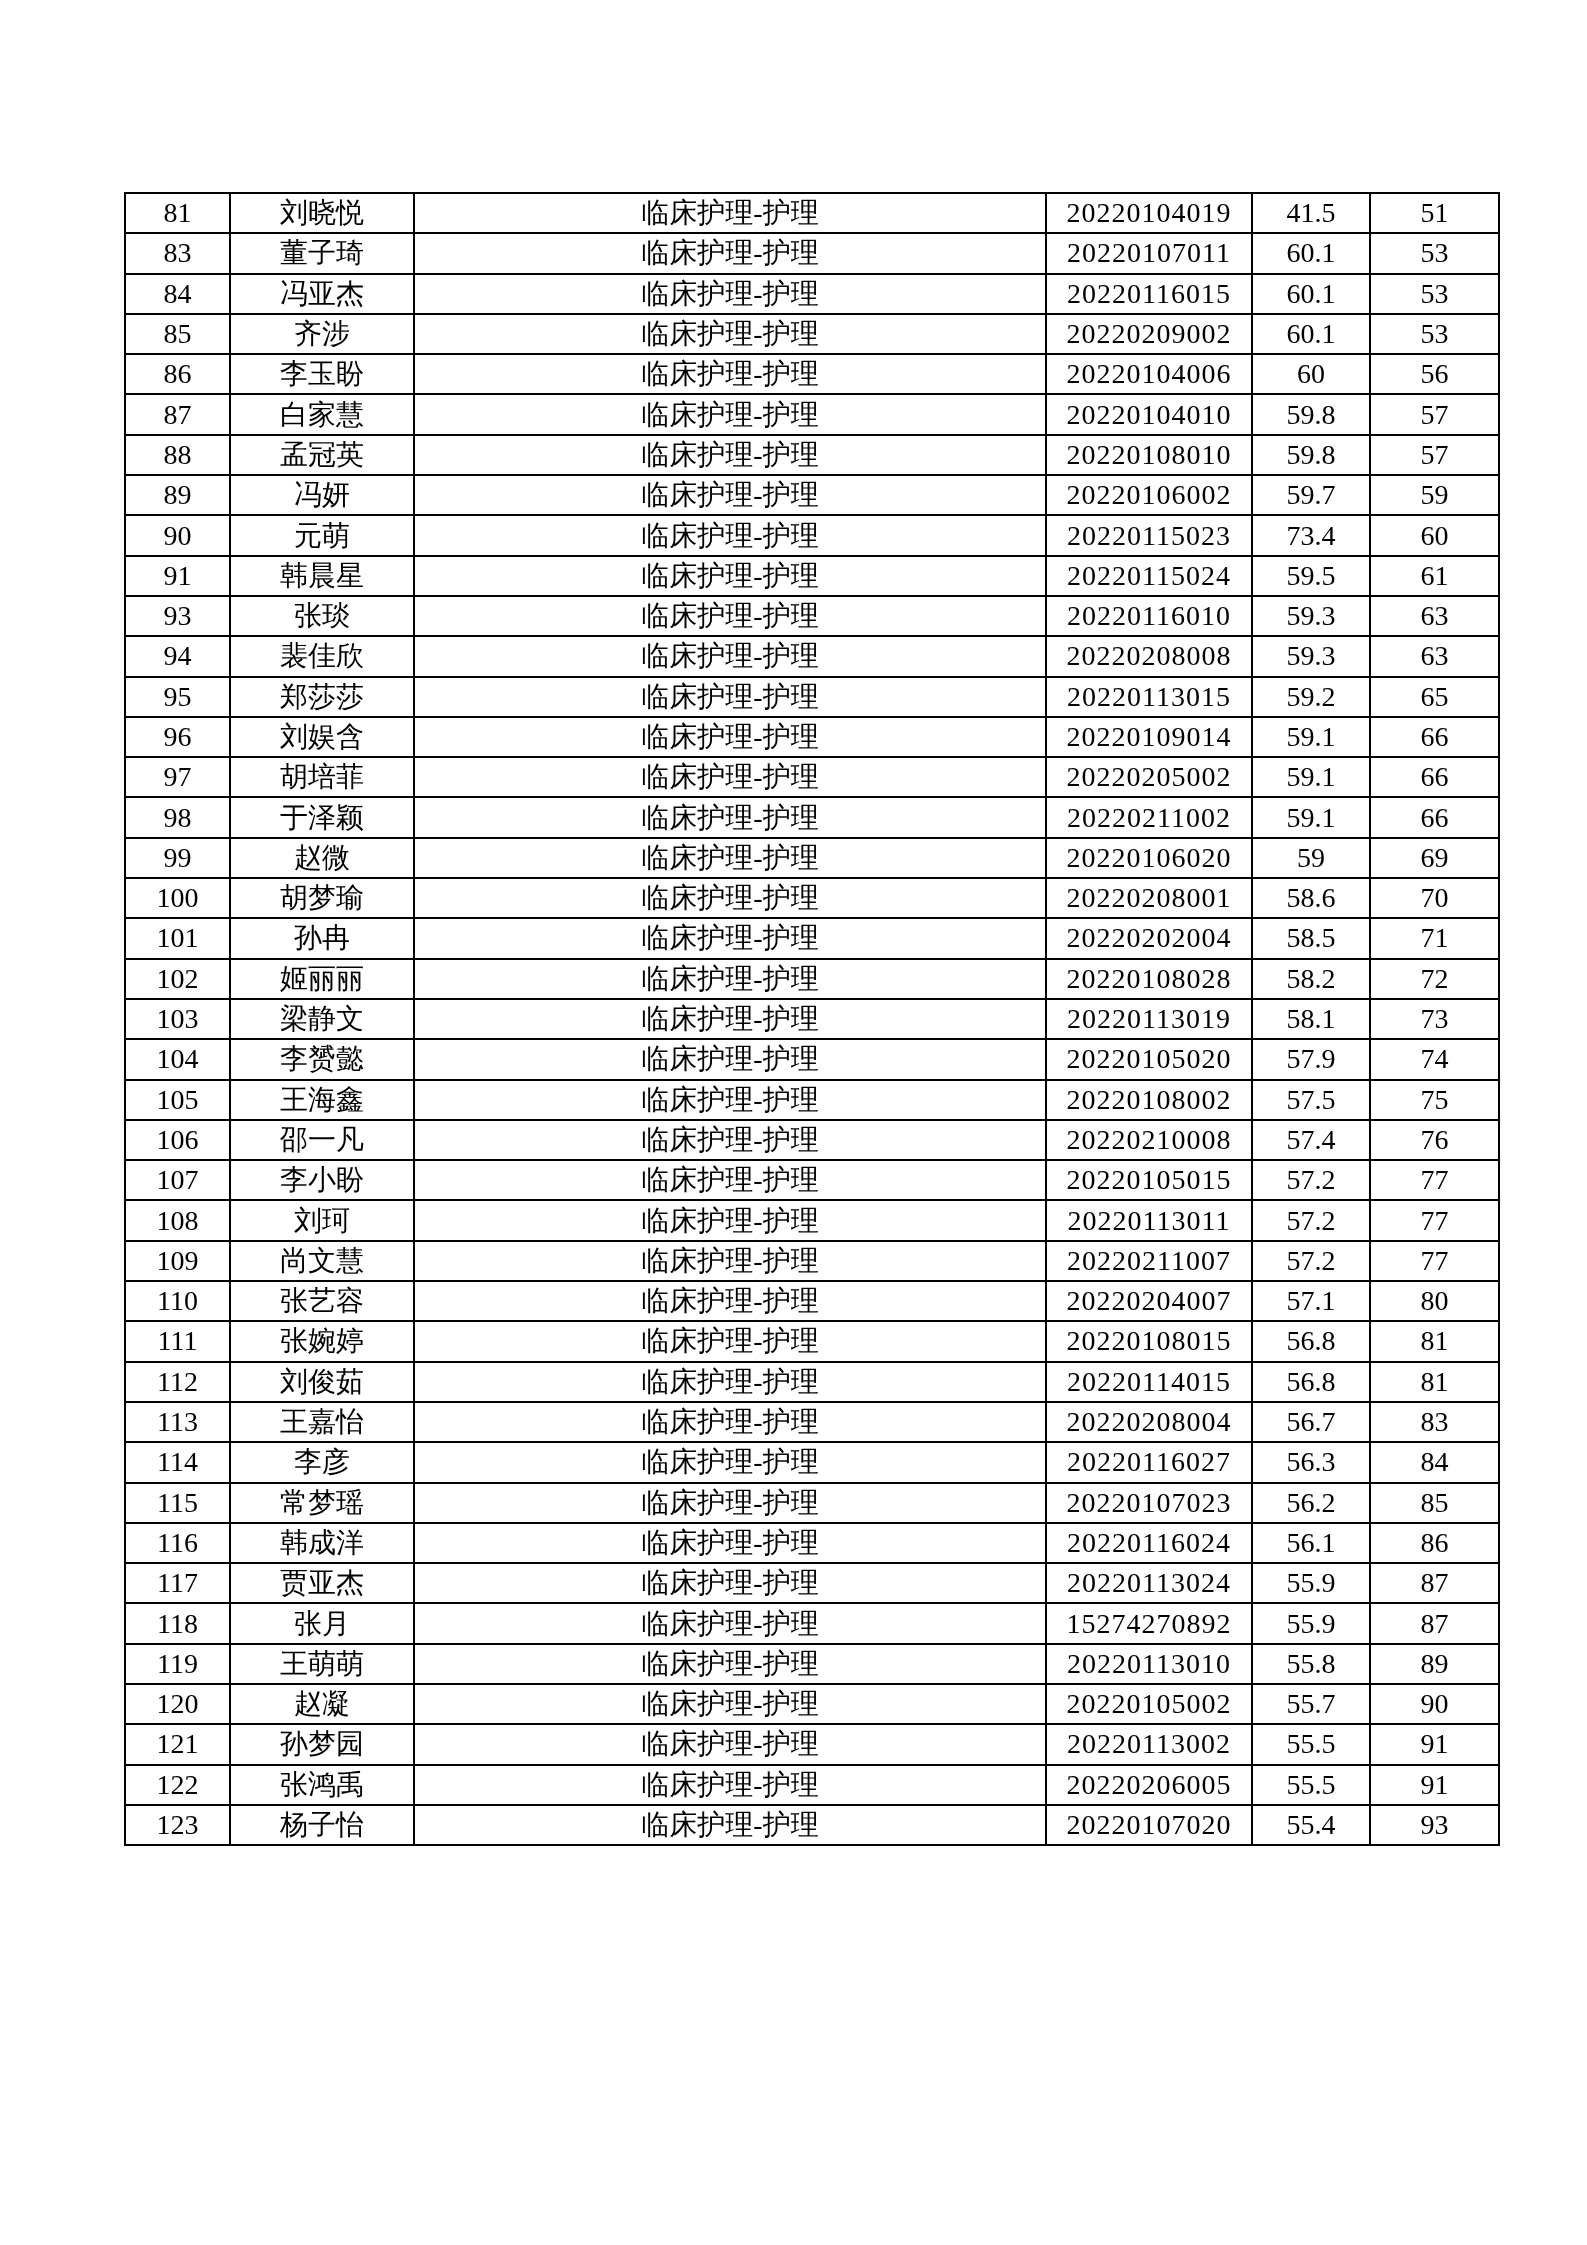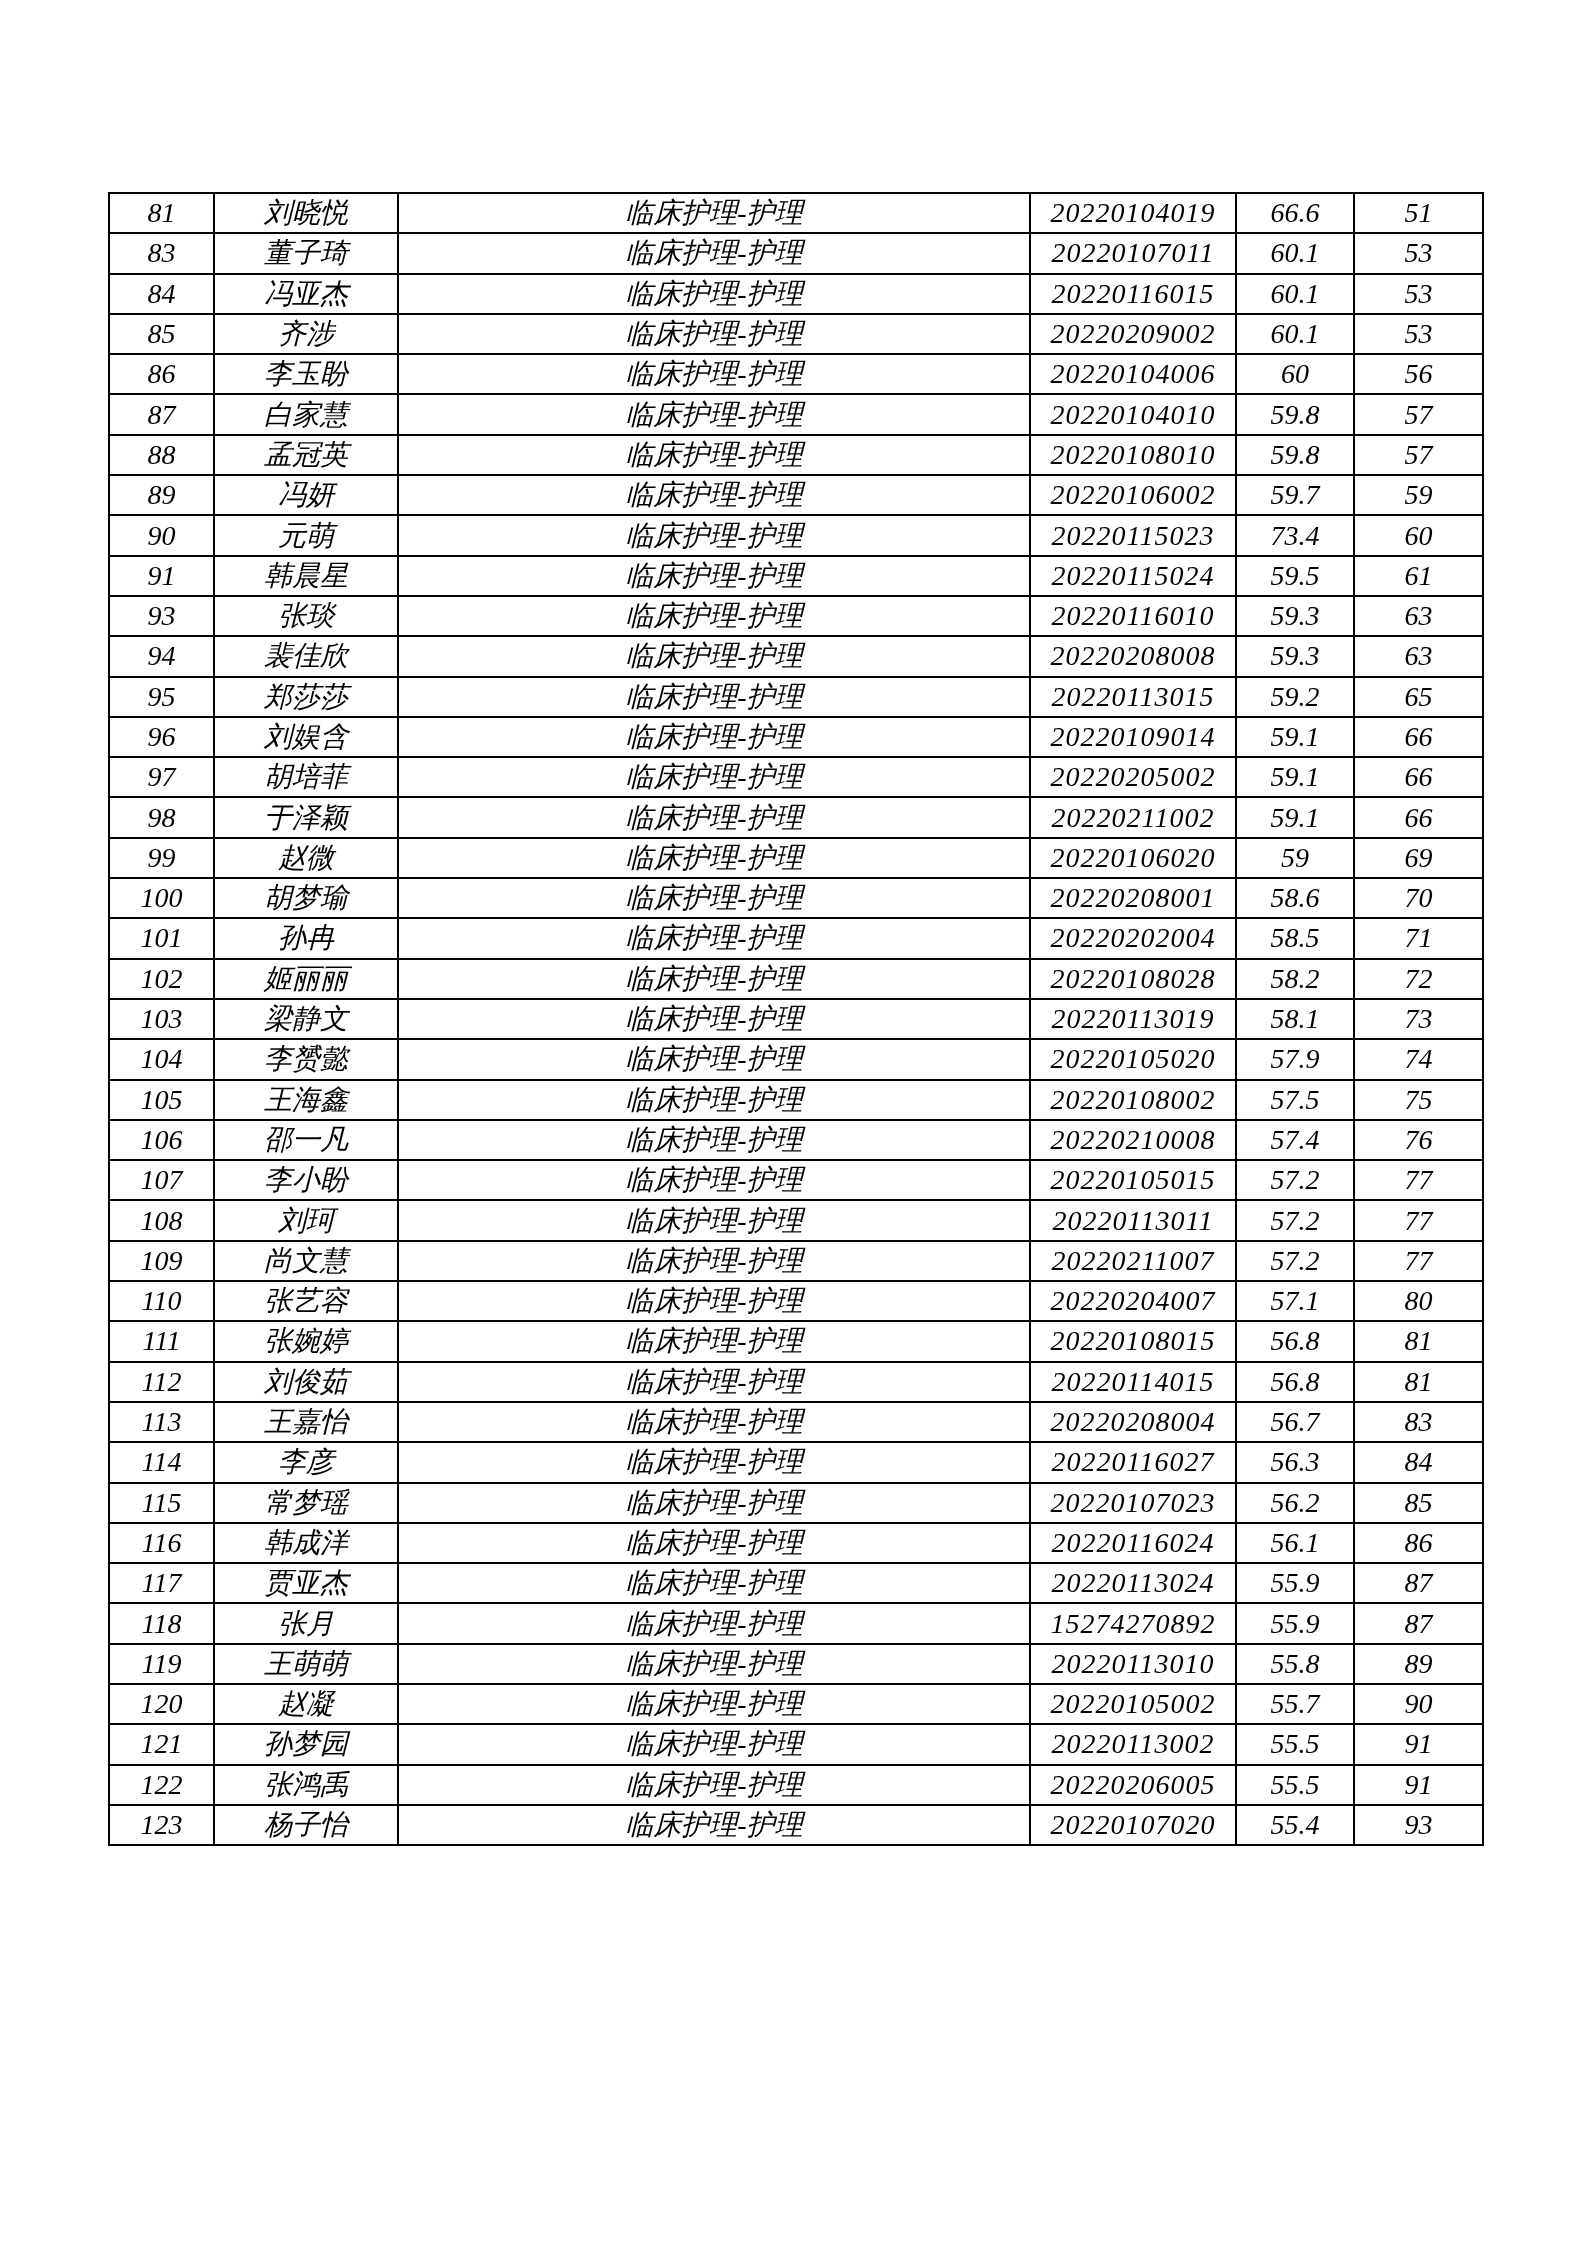--- a/index.html
+++ b/index.html
@@ -10,26 +10,25 @@
   .page {
     position: relative;
     width: 1587px;
     height: 2245px;
     background: #ffffff;
     font-family: "Liberation Serif", "DejaVu Serif", serif;
     color: #000000;
   }
   table.score-table {
     position: absolute;
-    left: 108px;
+    left: 124px;
     top: 192px;
     width: 1374px;
     border-collapse: collapse;
     table-layout: fixed;
-    font-style: italic;
   }
   table.score-table td {
     border: 2px solid #000000;
     height: 38.3px; 
     text-align: center;
     vertical-align: middle;
     font-size: 28px;
     line-height: 1;
     padding: 0;
     overflow: hidden;
@@ -55,21 +54,21 @@
       <col class="c-exam-id">
       <col class="c-score">
       <col class="c-rank">
     </colgroup>
     <tbody>
         <tr>
     <td class="c-index">81</td>
     <td class="c-name">刘晓悦</td>
     <td class="c-position">临床护理-护理</td>
     <td class="c-exam-id">20220104019</td>
-    <td class="c-score">66.6</td>
+    <td class="c-score">41.5</td>
     <td class="c-rank">51</td>
   </tr>
         <tr>
     <td class="c-index">83</td>
     <td class="c-name">董子琦</td>
     <td class="c-position">临床护理-护理</td>
     <td class="c-exam-id">20220107011</td>
     <td class="c-score">60.1</td>
     <td class="c-rank">53</td>
   </tr>

